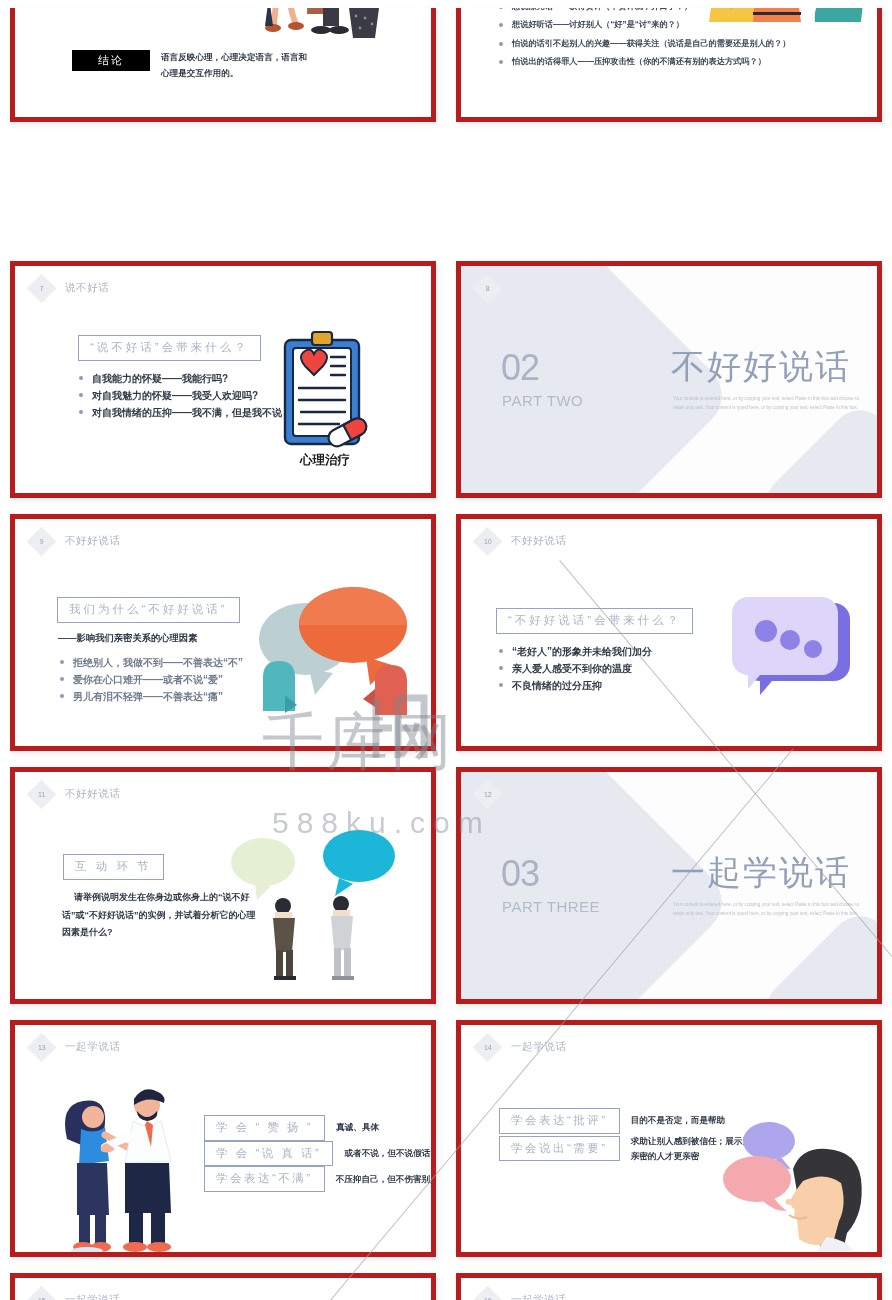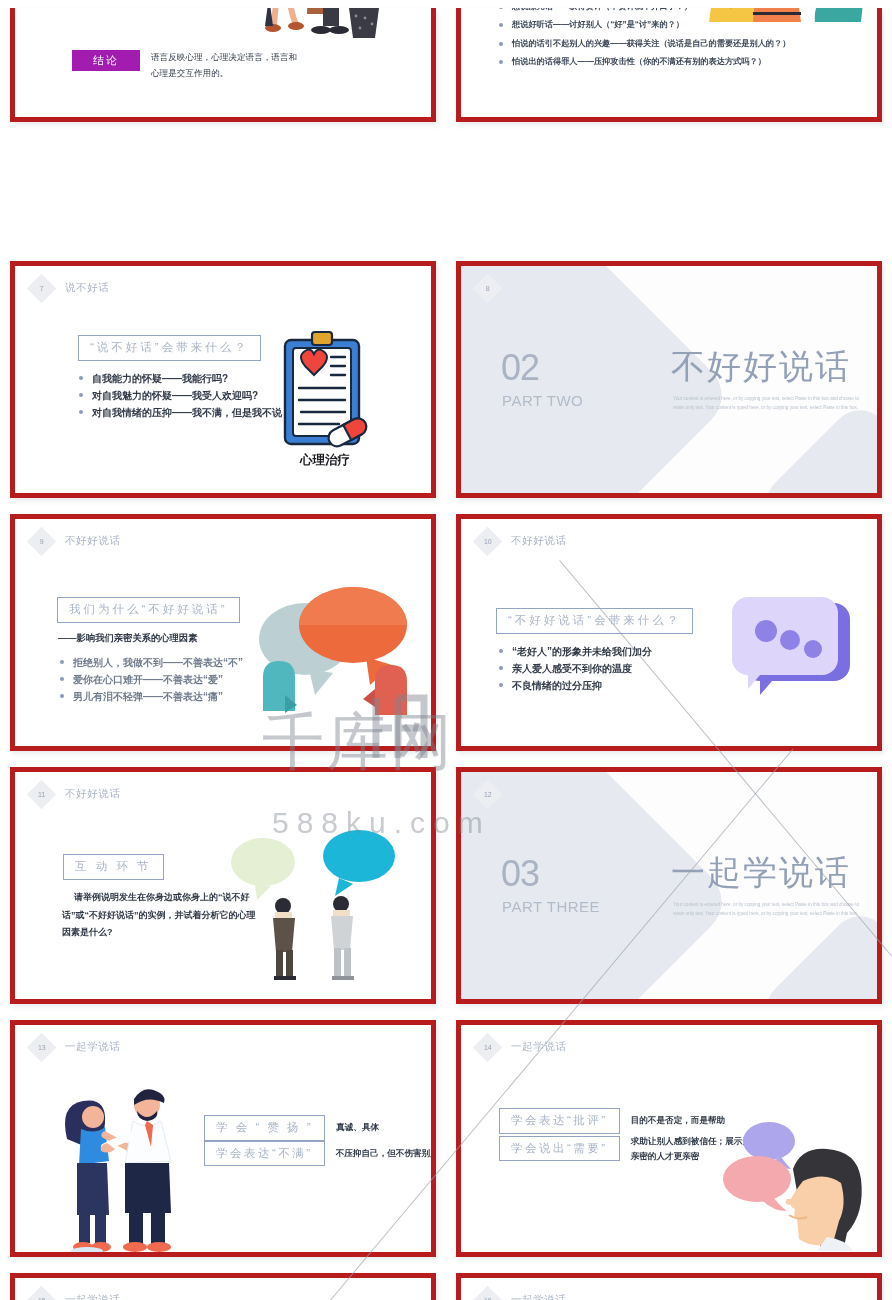--- a/index.html
+++ b/index.html
@@ -62,24 +62,24 @@
   .bullets li::before {
     content: ""; position: absolute; left: 2px; top: 6px;
     width: 4px; height: 4px; border-radius: 50%; background: #8d9cb6;
   }
   .bullets.dark li { color: #2f3947; }
 
   
   .s6-lines { position: absolute; left: 86px; top: -36px; color: #2f3947; font-weight: bold; font-size: 9.6px; line-height: 2.05; }
   .s6-tagwrap { position: absolute; left: 57px; top: 42px; display: flex; align-items: flex-start; }
   .s6-tag {
-    width: 68px; height: 21px; background: #a21caf; color: #fff;
+    width: 78px; height: 21px; background: #000000; color: #fff;
     font-size: 11px; letter-spacing: 2px; display: flex; align-items: center; justify-content: center; text-align: center;
   }
-  .s6-tagtext { margin-left: 11px; color: #2f3947; font-weight: normal; font-size: 8.6px; line-height: 1.85; max-width: 150px; }
+  .s6-tagtext { margin-left: 11px; color: #2f3947; font-weight: bold; font-size: 8.6px; line-height: 1.85; max-width: 150px; }
 
   
   .s6-art { position: absolute; right: 30px; top: -74px; width: 152px; height: 110px; }
 
   
   .s6b-bul { position: absolute; left: 36px; top: -10px; }
   .s6b-bul li { font-size: 8.2px; line-height: 2.25; color: #3b4656; }
   .s6b-bul li::before { top: 7px; }
   .s6b-art { position: absolute; right: 8px; top: -40px; width: 168px; height: 70px; }
 
@@ -286,21 +286,21 @@
         <div class="shead">
           <div class="dia">
               <span>9</span>
             </div>
           <div class="stitle">不好好说话</div>
         </div>
         <div class="framebox s9-box">我们为什么“不好好说话”</div>
         <div class="s9-sub">——影响我们亲密关系的心理因素</div>
         <ul class="bullets s9-bul">
           <li>拒绝别人，我做不到——不善表达“不”</li>
-          <li>爱你在心口难开——不善表达“爱”</li>
+          <li>爱你在心口难开——或者不说“爱”</li>
           <li>男儿有泪不轻弹——不善表达“痛”</li>
         </ul>
         <svg class="s9-art" viewBox="0 0 190 145">
           <ellipse cx="72" cy="62" rx="46" ry="36" fill="#bcd0d4"></ellipse>
           <path d="M76 92 l6 26 18-22z" fill="#bcd0d4"></path>
           <ellipse cx="120" cy="48" rx="54" ry="38" fill="#ec6a3c"></ellipse>
           <path d="M133 80 l4 28 22-20z" fill="#ec6a3c"></path>
           <ellipse cx="120" cy="48" rx="54" ry="38" fill="#f07b4e" clip-path="inset(0 0 50% 0)"></ellipse>
           <path d="M30 100 q0-16 16-16 q16 0 16 16 v34 h-32z" fill="#4fb7bd"></path>
           <path d="M52 118 l12 10 -12 8z" fill="#3a9ea6"></path>
@@ -416,20 +416,24 @@
           <rect x="100" y="130" width="14" height="38" fill="#1f2747"></rect>
           <ellipse cx="84" cy="170" rx="12" ry="5" fill="#ef6a4e"></ellipse>
           <ellipse cx="108" cy="170" rx="12" ry="5" fill="#ef6a4e"></ellipse>
         </svg>
         <div class="rowlist s13-list">
           <div class="rowitem">
             <div class="framebox">学 会 “ 赞 扬 ”</div>
             <div class="desc">真诚、具体</div>
           </div>
           <div class="rowitem">
+            <div class="framebox">学 会 “说 真 话”</div>
+            <div class="desc">或者不说，但不说假话</div>
+          </div>
+          <div class="rowitem">
             <div class="framebox">学会表达“不满”</div>
             <div class="desc">不压抑自己，但不伤害别人</div>
           </div>
         </div>
       </div>
     </div>
 
     <div class="cell">
       <div class="slide">
         <div class="shead">

